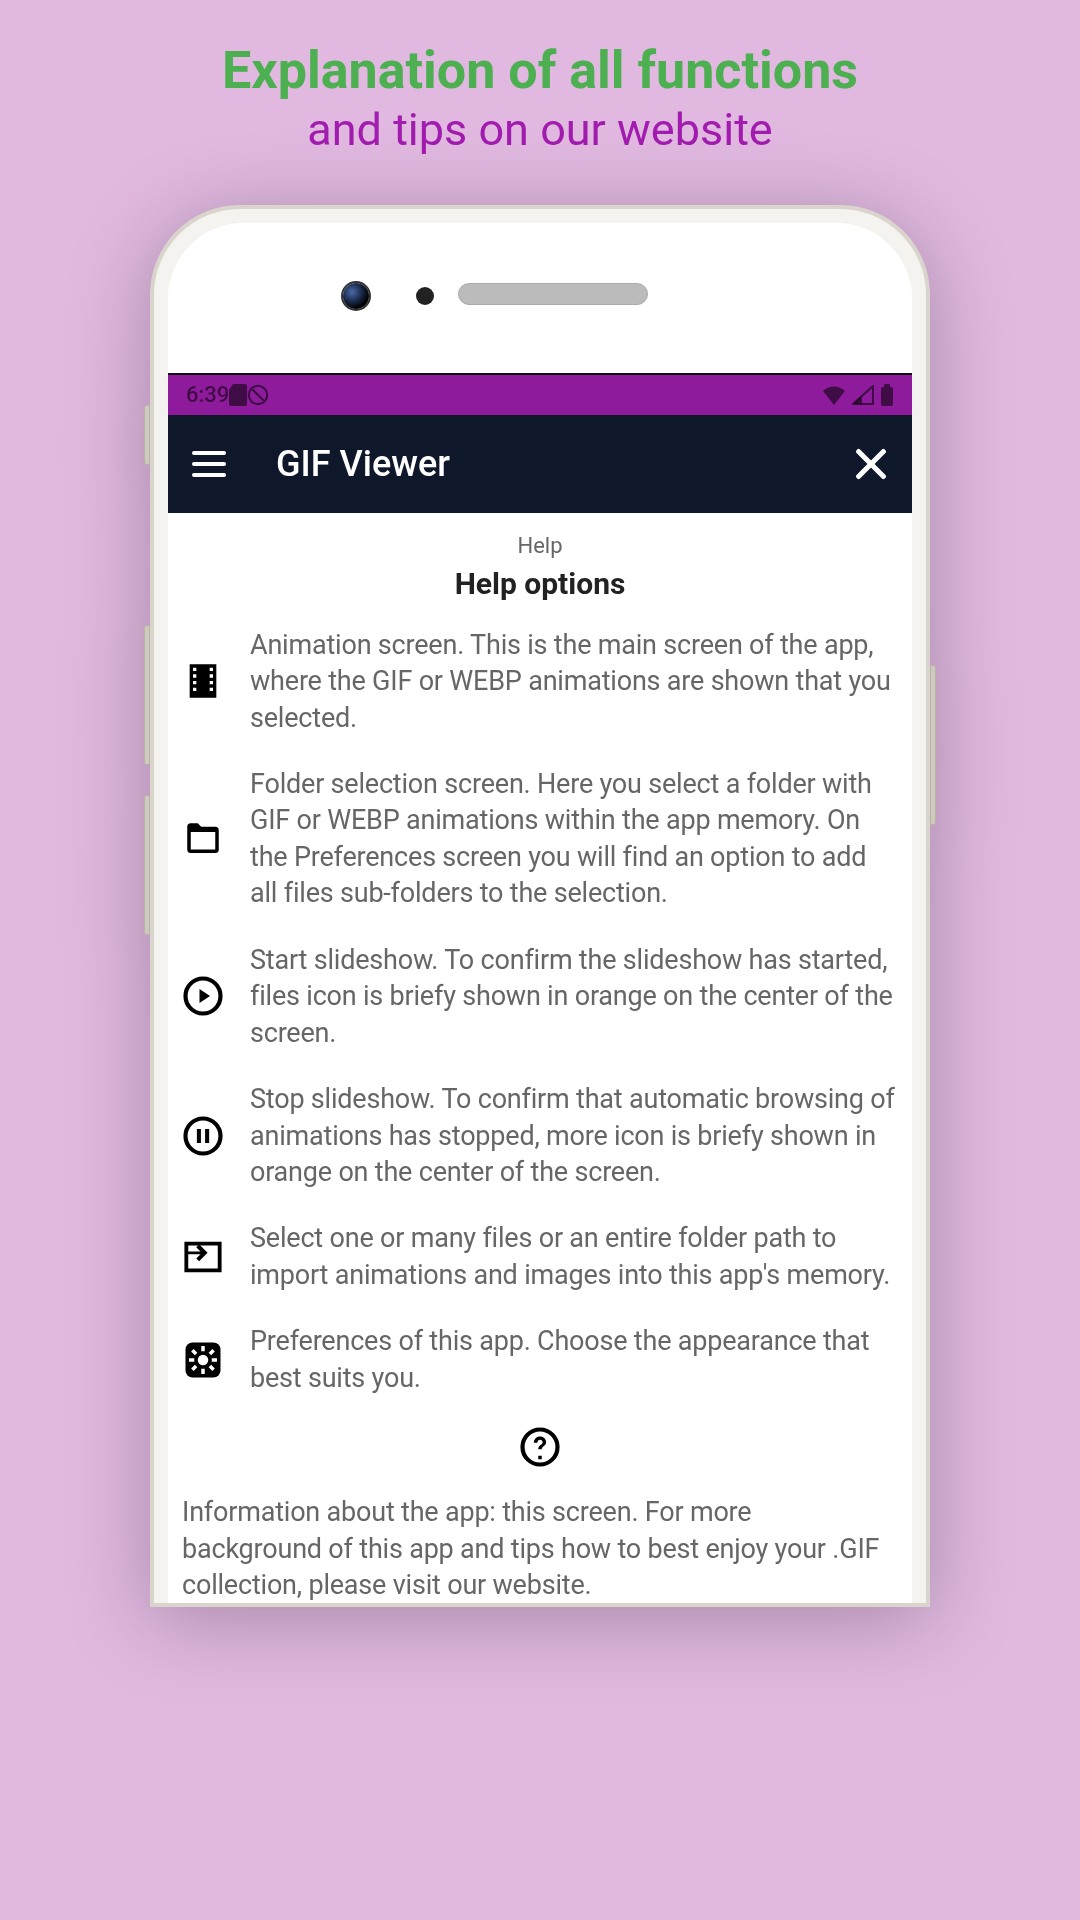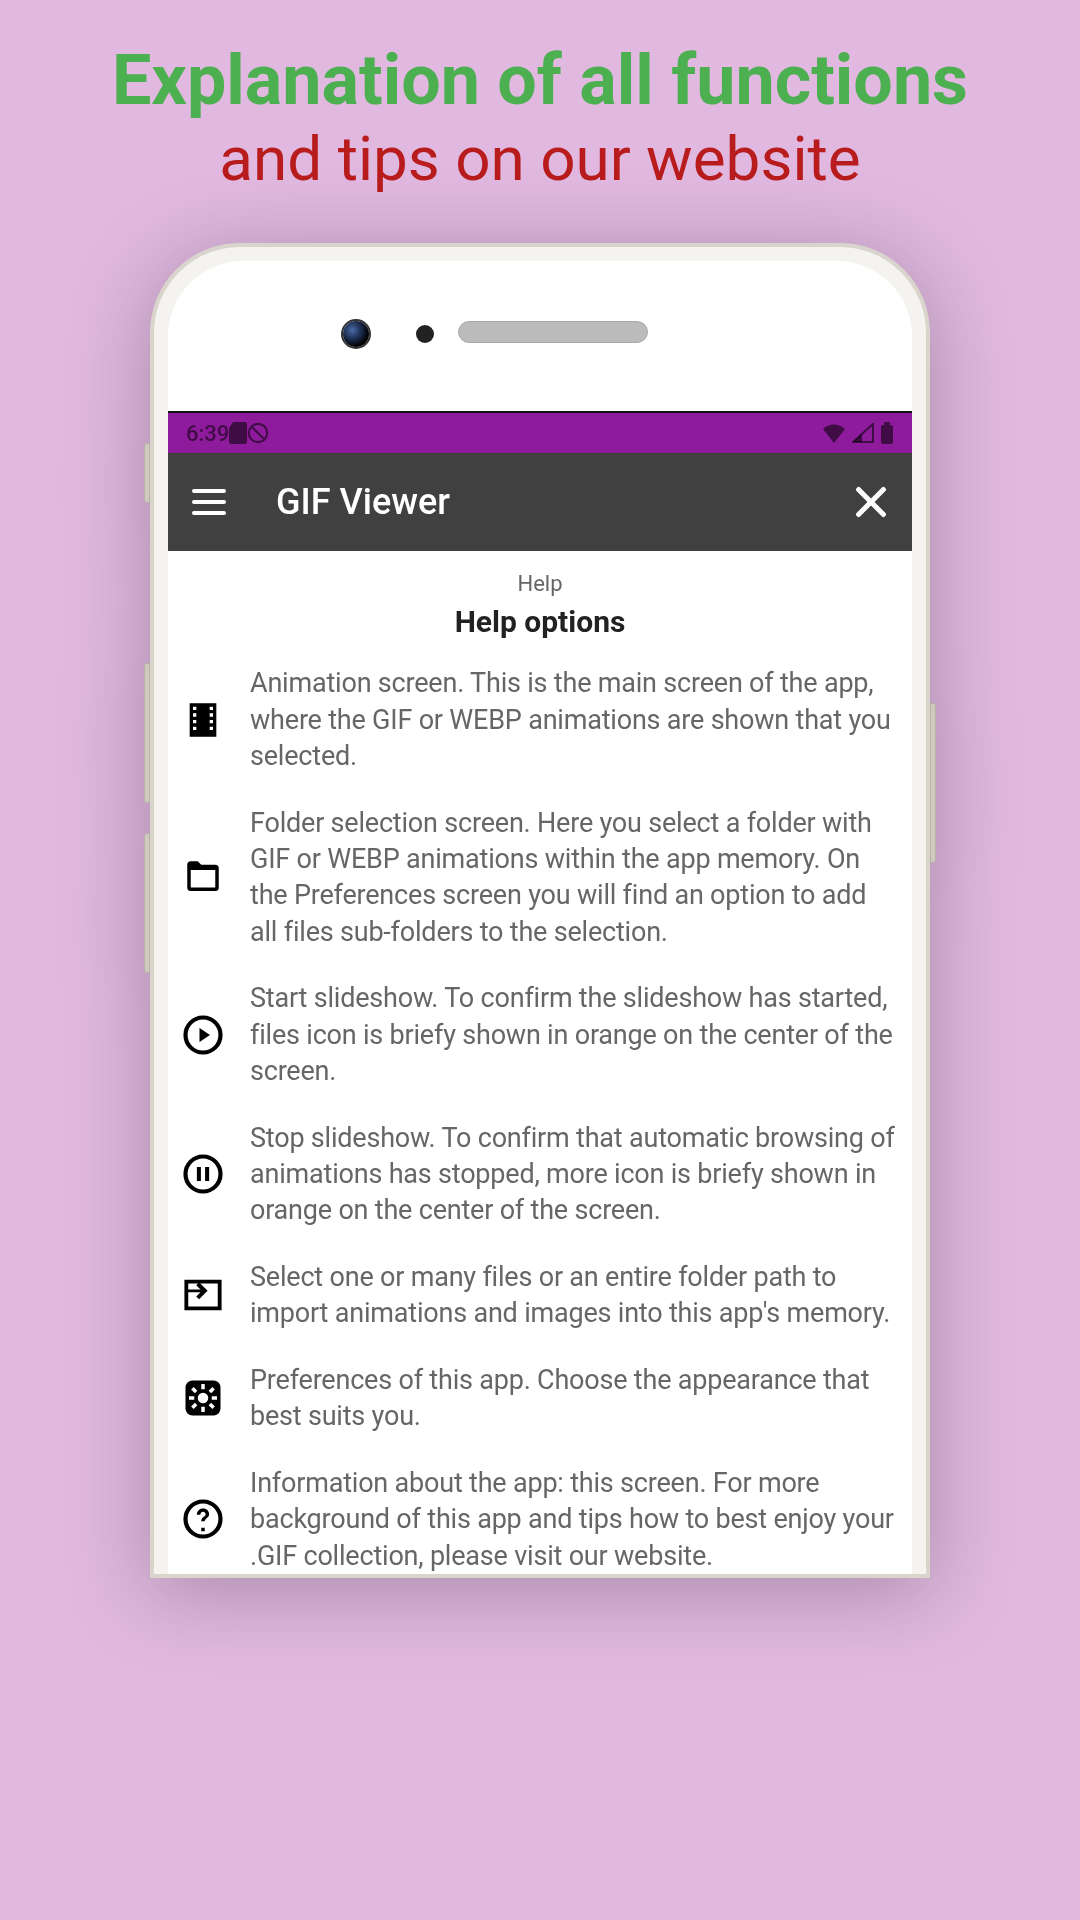--- a/index.html
+++ b/index.html
@@ -9,27 +9,27 @@
     background: #e0b8e0;
     font-family: -apple-system, Roboto, "Helvetica Neue", Arial, sans-serif;
     overflow: hidden;
   }
   .promo-header {
     text-align: center;
     padding: 42px 20px 50px;
   }
   .promo-line1 {
     color: #4CAF50;
-    font-size: 70px;
+    font-size: 52px;
     font-weight: 700;
     line-height: 1.1;
   }
   .promo-line2 {
-    color: #b91c1c;
-    font-size: 62px;
+    color: #a21caf;
+    font-size: 45px;
     font-weight: 400;
     line-height: 1.1;
     margin-top: 6px;
   }
   .phone-wrap {
     position: relative;
     width: 780px;
     margin: 0 auto;
     filter: drop-shadow(0 12px 40px rgba(0,0,0,0.25));
   }
@@ -87,21 +87,21 @@
     align-items: center;
     padding: 0 18px;
     font-size: 22px;
     font-weight: 500;
     justify-content: space-between;
   }
   .status-left { display: flex; align-items: center; }
   .status-right { display: flex; align-items: center; gap: 6px; }
   .appbar {
     height: 98px;
-    background: #404040;
+    background: #0f172a;
     display: flex;
     align-items: center;
     padding: 0 24px;
     color: #fff;
   }
   .hamburger { width: 34px; height: 26px; display: flex; flex-direction: column; justify-content: space-between; }
   .hamburger span { height: 4px; background: #fff; border-radius: 2px; }
   .app-title { font-size: 36px; font-weight: 500; margin-left: 50px; flex: 1; }
   .close-x { width: 34px; height: 34px; position: relative; }
   .close-x::before, .close-x::after {
@@ -109,21 +109,21 @@
     width: 40px; height: 5px; background: #fff; border-radius: 2px;
   }
   .close-x::before { transform: translate(-50%,-50%) rotate(45deg); }
   .close-x::after  { transform: translate(-50%,-50%) rotate(-45deg); }
   .content { padding: 10px 10px 0; }
   .help-title { text-align: center; color: #666; font-size: 22px; font-weight: 400; margin: 10px 0 8px; }
   .subtitle { text-align: center; color: #222; font-size: 30px; font-weight: 700; margin: 0 0 26px; }
   .row { display: flex; align-items: center; gap: 26px; margin-bottom: 30px; padding: 0 4px; }
   .row .icon { width: 42px; height: 42px; flex: 0 0 42px; color: #000; display:flex; align-items:center; justify-content:center; }
   .row .desc { color: #666; font-size: 27px; line-height: 1.35; padding-right: 2px; letter-spacing: -0.2px; }
-  .row.last { margin-bottom: 0; }
+  .row.last { margin-bottom: 0; flex-direction: column; }
   .side-btn {
     position: absolute;
     background: #cfcabe;
     border: 1px solid #b8b3a6;
   }
   .btn-l1 { left: -6px; top: 200px; width: 6px; height: 60px; border-radius: 3px 0 0 3px; }
   .btn-l2 { left: -6px; top: 420px; width: 6px; height: 140px; border-radius: 3px 0 0 3px; }
   .btn-l3 { left: -6px; top: 590px; width: 6px; height: 140px; border-radius: 3px 0 0 3px; }
   .btn-r1 { right: -6px; top: 460px; width: 6px; height: 160px; border-radius: 0 3px 3px 0; }
   svg { display: block; }

